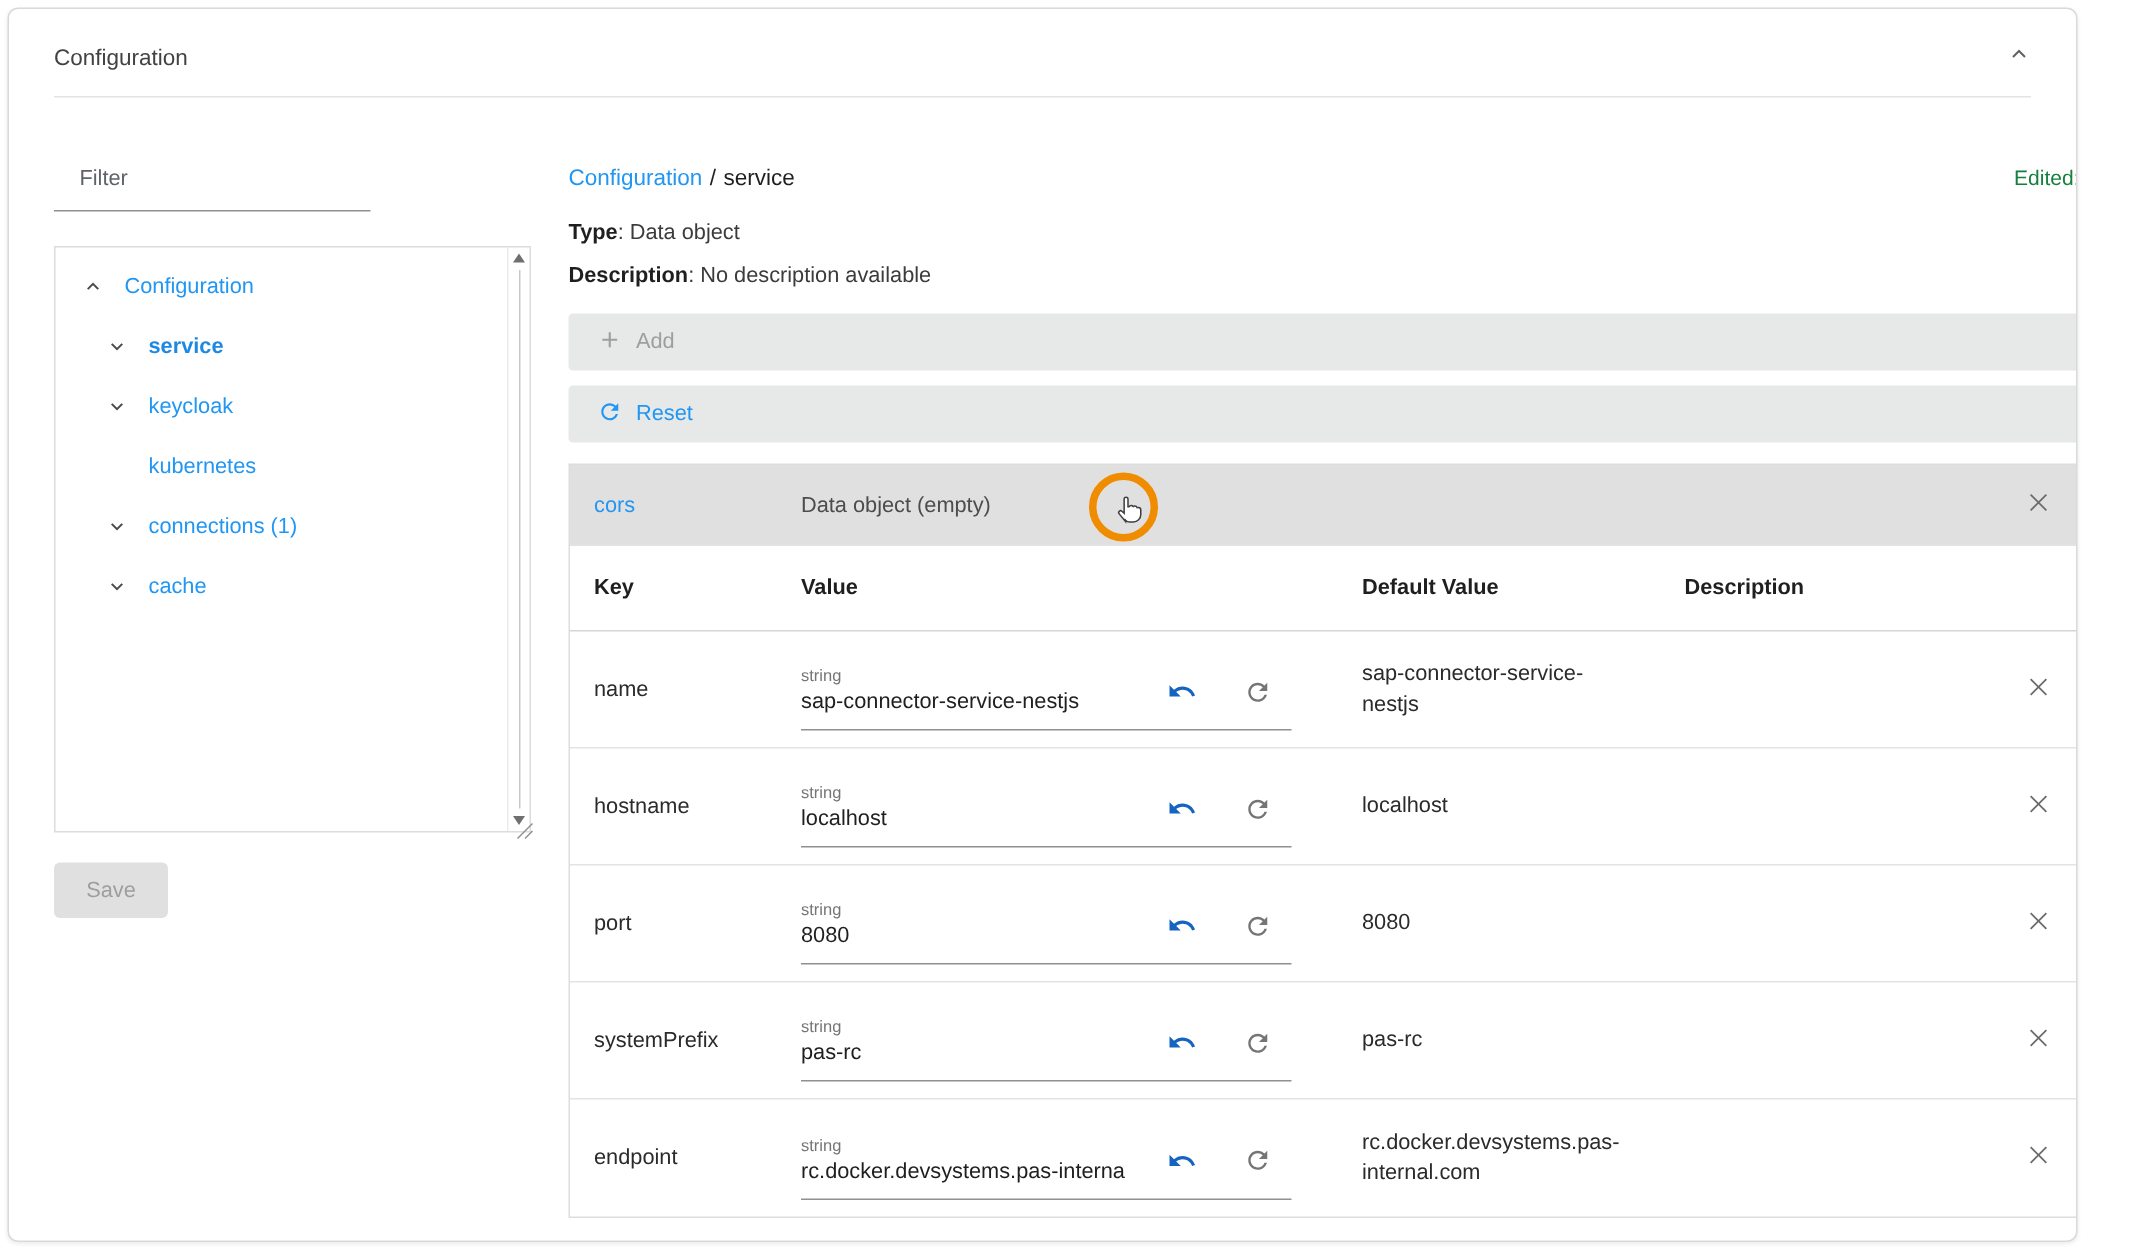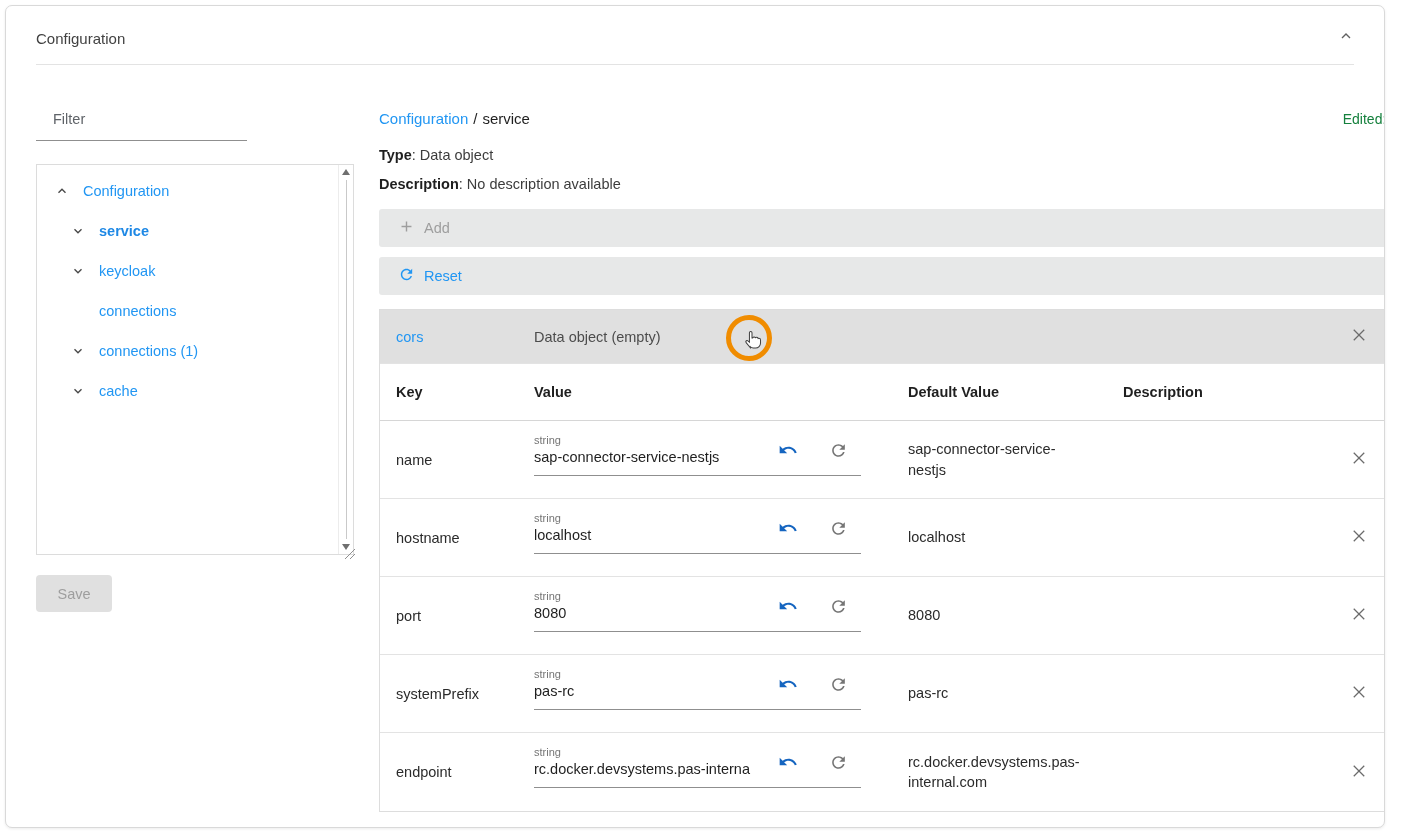--- a/index.html
+++ b/index.html
@@ -76,21 +76,21 @@
   .obj-key { color: #2196f3; cursor: pointer; }
   .obj-val { color: #4c4c4c; }
 
   .click-ring { position: absolute; left: 346px; top: 5px; width: 46px; height: 46px;
                 border: 5px solid #f08c00; border-radius: 50%; }
   .hand-cursor { position: absolute; left: 10px; top: 8px; }
 
   .trow { height: 78px; border-bottom: 1px solid #e3e3e3; }
   .trow:last-child { border-bottom: none; }
   .key-cell { color: #2b2b2b; }
-  .value-cell { align-items: flex-start; }
+  .value-cell { align-items: center; }
   .field { position: relative; width: 327px; margin-top: 10px; height: 45px; border-bottom: 1px solid #8f8f8f; }
   .flabel { display: block; font-size: 11px; color: #757575; padding-top: 3px; }
   .finput { border: none; outline: none; background: transparent; font-family: inherit;
             font-size: 14.5px; color: #1f1f1f; width: 226px; padding-top: 3px;
             white-space: nowrap; overflow: hidden; text-overflow: clip; }
   .ricon { position: absolute; top: 7px; width: 24px; height: 24px; cursor: pointer; display:flex; align-items:center; justify-content:center; }
   .undo-pos { left: 242px; }
   .redo-pos { left: 292px; }
 
   .default-cell { color: #2b2b2b; padding-right: 30px; line-height: 1.4; word-wrap: break-word; display:flex; align-items:center; }
@@ -147,21 +147,21 @@
           <span class="chev">
             <svg width="14" height="14" viewBox="0 0 24 24">
                 <polyline points="6,9 12,15 18,9" fill="none" stroke="#4a4a4a" stroke-width="2.4"></polyline>
               </svg>
           </span>
           <a class="tree-label">keycloak</a>
         </div>
 
         <div class="tree-item lvl1">
           <span class="chev-spacer"></span>
-          <a class="tree-label">connections</a>
+          <a class="tree-label">kubernetes</a>
         </div>
 
         <div class="tree-item lvl1">
           <span class="chev">
             <svg width="14" height="14" viewBox="0 0 24 24">
                 <polyline points="6,9 12,15 18,9" fill="none" stroke="#4a4a4a" stroke-width="2.4"></polyline>
               </svg>
           </span>
           <a class="tree-label">connections (1)</a>
         </div>

